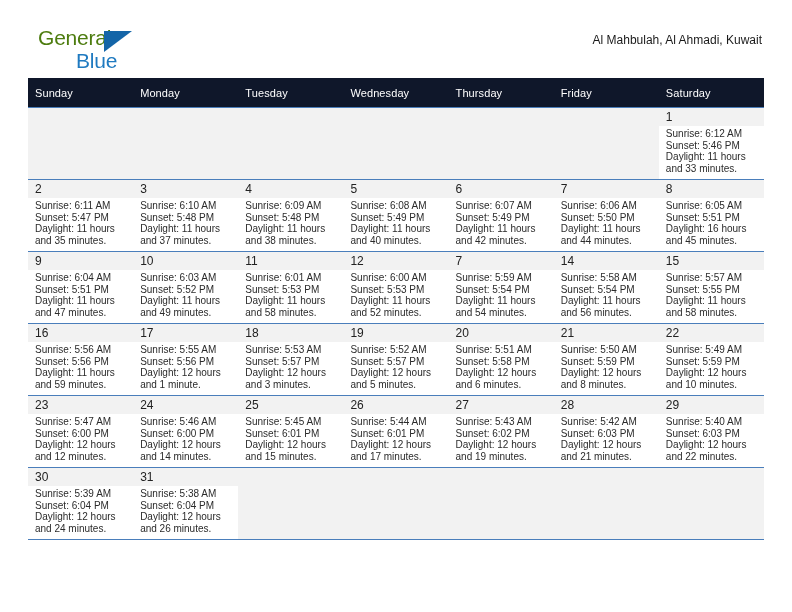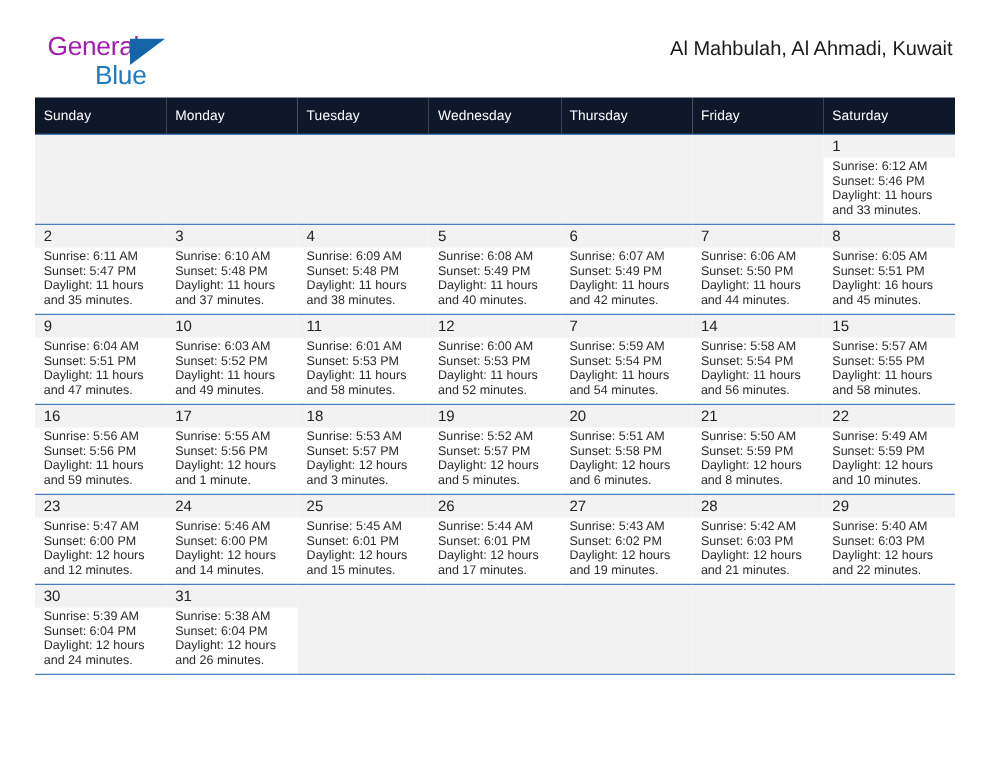--- a/index.html
+++ b/index.html
@@ -33,21 +33,21 @@
   }
   .logo {
     position: relative;
     width: 120px;
     height: 52px;
     padding-left: 10px;
     box-sizing: border-box;
   }
   .logo-general {
     font-size: 21px;
-    color: #a21caf;
+    color: #4d7c0f;
     line-height: 24px;
     letter-spacing: -0.2px;
     display: block;
   }
   .logo-blue {
     font-size: 21px;
     color: #1f7ac0;
     line-height: 22px;
     letter-spacing: -0.2px;
     display: block;
@@ -67,21 +67,21 @@
     padding-right: 2px;
   }
   .cal-title {
     font-size: 25px;
     line-height: 30px;
     color: #1a1a1a;
     font-weight: normal;
     margin: 0;
   }
   .cal-subtitle {
-    font-size: 16px;
+    font-size: 12px;
     line-height: 20px;
     color: #1a1a1a;
     margin: 4px 0 0 0;
     font-weight: normal;
   }
 
   
   .calendar {
     width: 736px;
     border-collapse: collapse;

